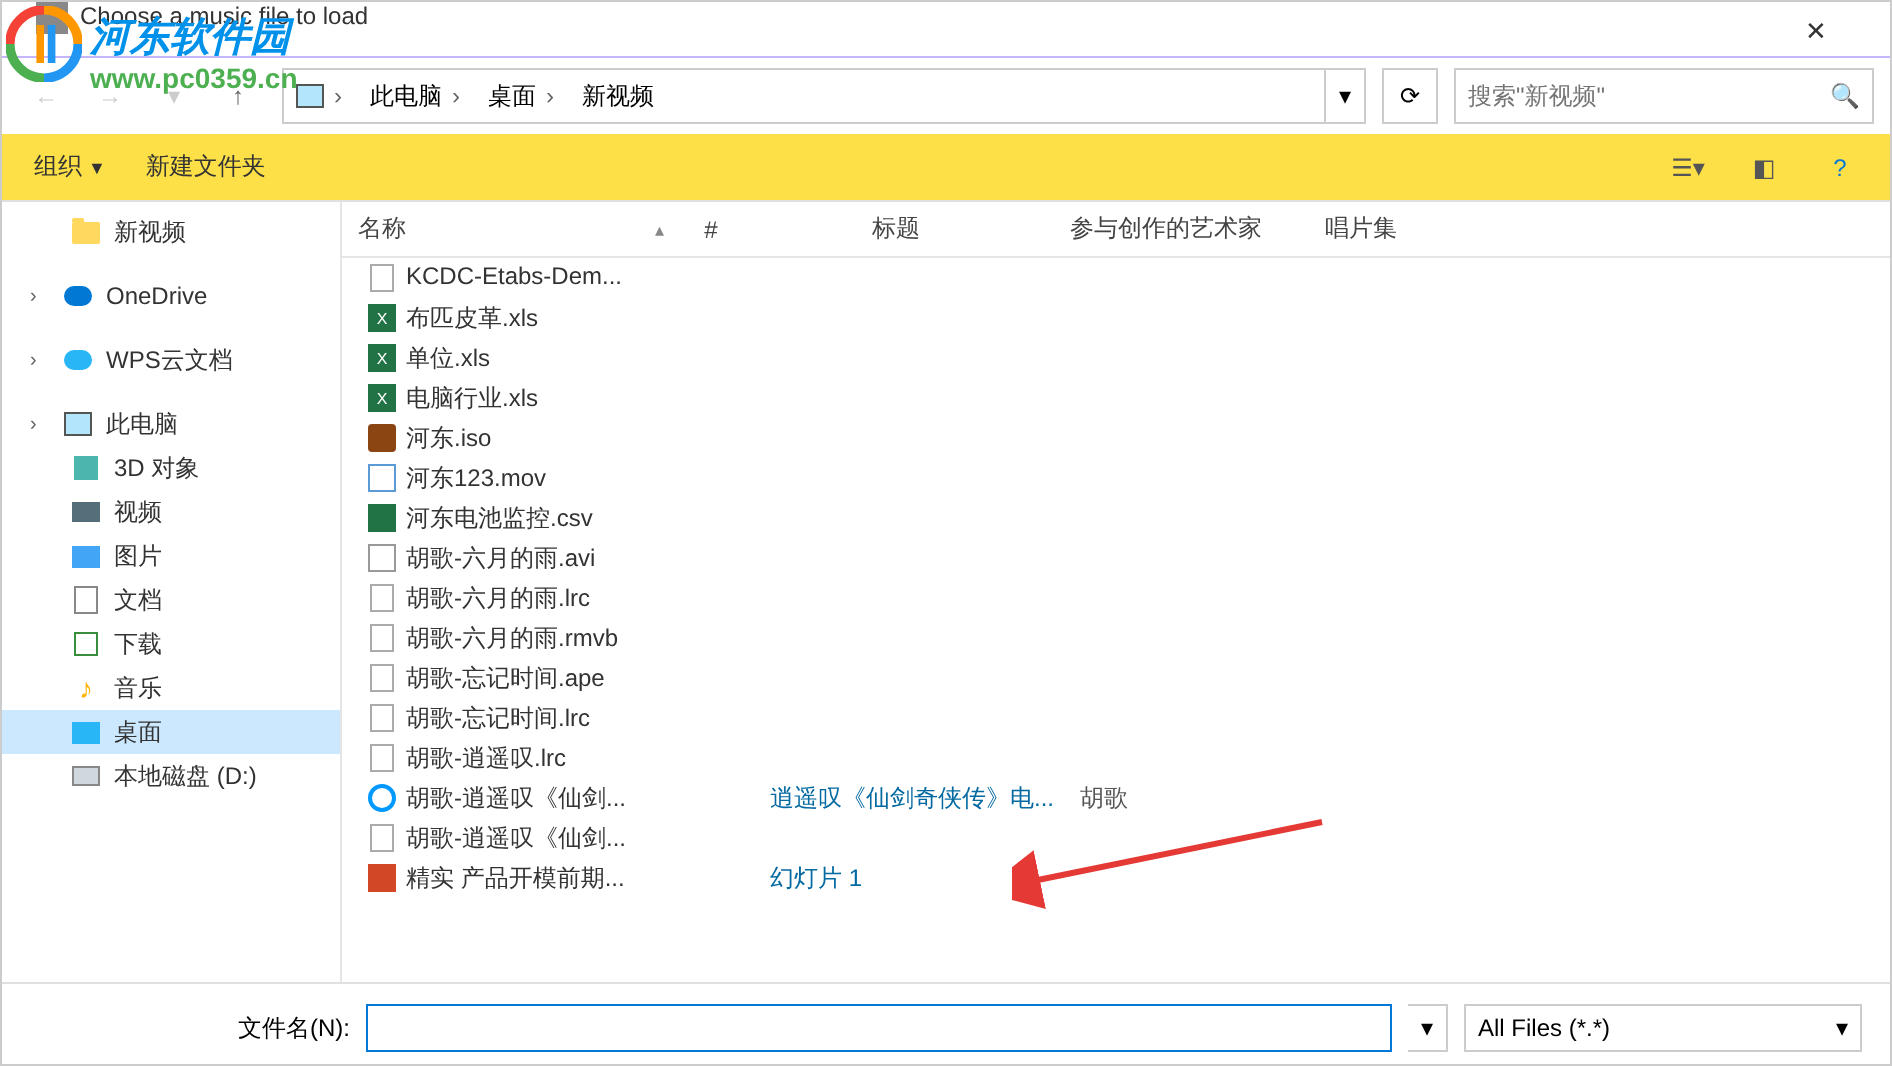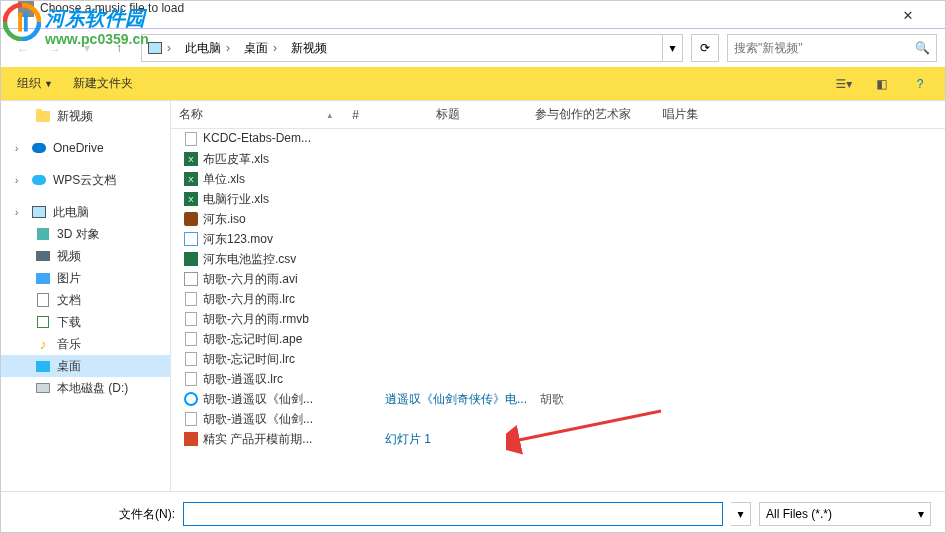--- a/index.html
+++ b/index.html
@@ -42,21 +42,21 @@
 .row { display: flex; align-items: flex-start; height: 20px; font-size: 12px; color: #333; }
 .row .file-icon { width: 16px; height: 16px; margin: 0 4px 0 12px; display: flex; align-items: center; justify-content: center; }
 .row .fname { width: 144px; overflow: hidden; white-space: nowrap; text-overflow: ellipsis; }
 .row .fnum { width: 30px; padding-left: 8px; }
 .row .ftitle { width: 155px; padding-left: 8px; color: #0369a1; overflow: hidden; white-space: nowrap; text-overflow: ellipsis; }
 .row .fartist { width: 115px; padding-left: 8px; color: #555; }
 .footer { border-top: 1px solid #e0e0e0; padding: 10px 14px; }
 .filename-row { display: flex; align-items: center; gap: 8px; margin-bottom: 10px; }
 .filename-label { text-align: right; width: 160px; }
 .filename-input { flex: 1; height: 24px; border: 1px solid #0078d7; outline: none; padding: 0 4px; }
-.filetype { width: 172px; height: 24px; border: 1px solid #ccc; padding: 0 6px; display: flex; align-items: center; justify-content: space-between; background: #fff; }
+.filetype { width: 199px; height: 24px; border: 1px solid #ccc; padding: 0 6px; display: flex; align-items: center; justify-content: space-between; background: #fff; }
 .watermark { position: absolute; top: 2px; left: 2px; z-index: 100; pointer-events: none; }
 .wm-logo { width: 38px; height: 38px; position: absolute; top: 0; left: 0; }
 .wm-text { position: absolute; top: 2px; left: 42px; color: #0091ea; font-weight: bold; font-size: 20px; white-space: nowrap; font-style: italic; }
 .wm-url { position: absolute; top: 28px; left: 42px; color: #4caf50; font-size: 14px; font-weight: bold; white-space: nowrap; text-align: center; }
 .arrow-svg { position: absolute; top: 305px; left: 335px; z-index: 50; pointer-events: none; }
 .folder-icon { background: #ffd95e; width: 14px; height: 11px; border-radius: 1px; position: relative; }
 .folder-icon::before { content: ''; position: absolute; top: -2px; left: 0; width: 6px; height: 2px; background: #ffd95e; border-radius: 1px 1px 0 0; }
 .doc-icon { width: 12px; height: 14px; border: 1px solid #aaa; background: #fff; }
 .xls-icon { width: 14px; height: 14px; background: #217346; color: #fff; font-size: 8px; display: flex; align-items: center; justify-content: center; }
 .iso-icon { width: 14px; height: 14px; background: #8b4513; border-radius: 2px; }

